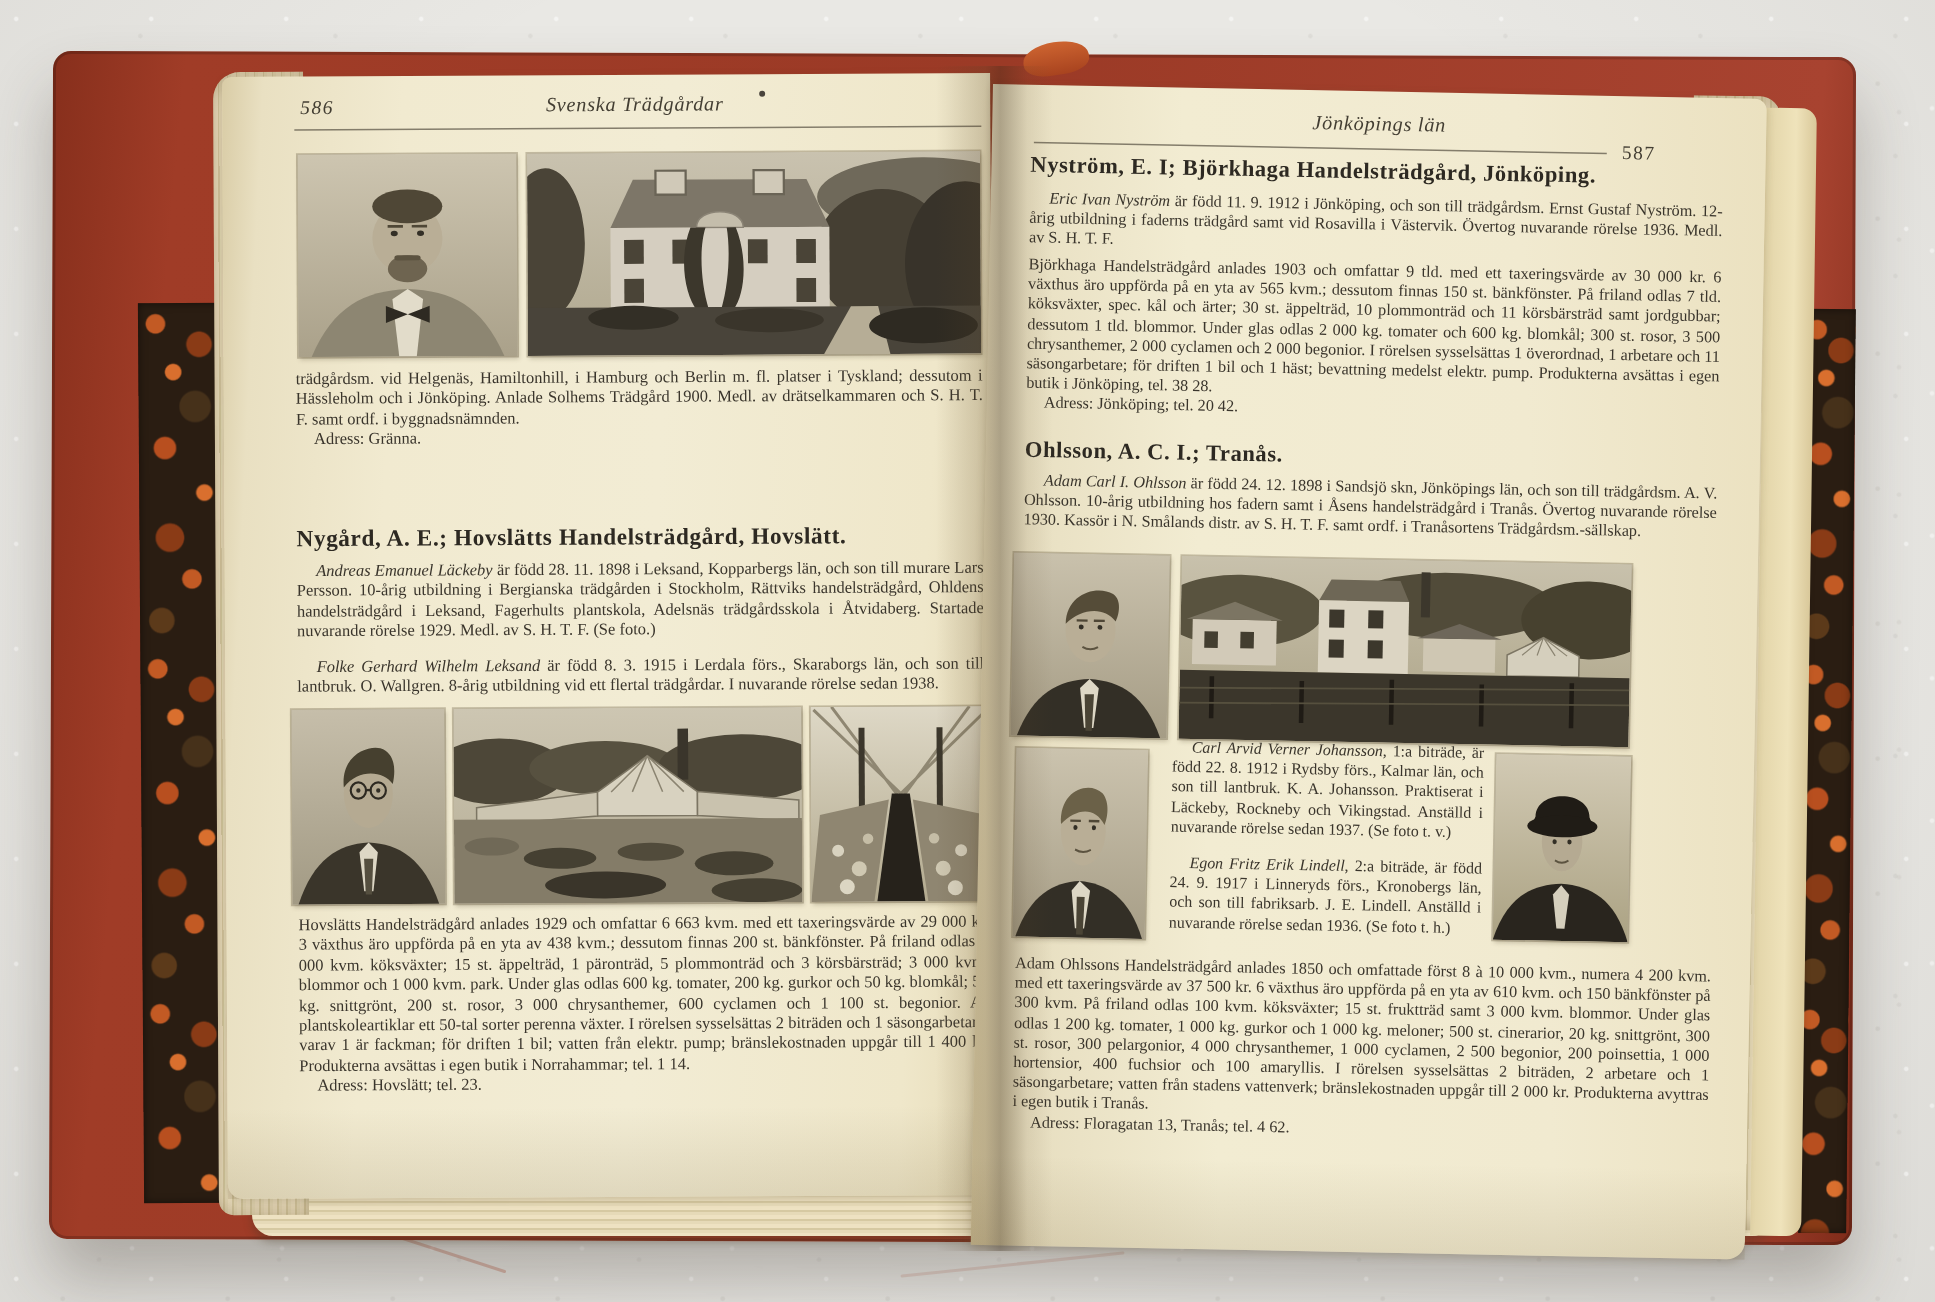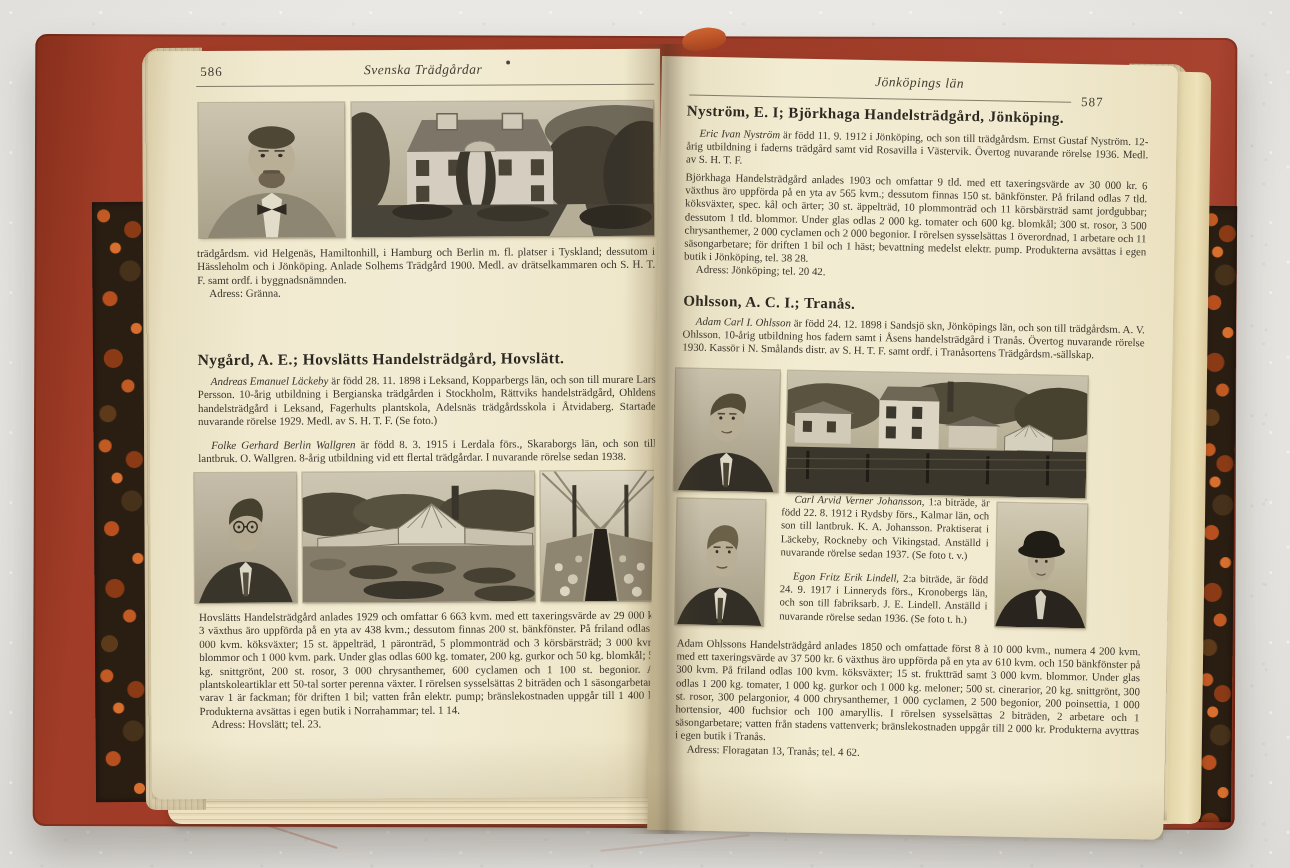--- a/index.html
+++ b/index.html
@@ -104,21 +104,21 @@
   <div class="abs" id="cover"></div>
   <div class="abs" id="bookmark" style="left:682px;top:28px;width:44px;height:22px;"></div>
   <div class="abs marble" style="left:94px;top:202px;width:58px;height:600px;transform:rotate(-.4deg);"></div>
   <div class="abs marble" style="left:1202px;top:206px;width:32px;height:616px;transform:rotate(.6deg);"></div>
   <div class="abs stack-h" style="left:168px;top:786px;width:1014px;height:38px;"></div>
   <div class="abs stack-v" style="left:144px;top:48px;width:60px;height:762px;border-radius:18px 0 0 10px;transform:rotate(-.3deg);"></div>
   <div class="abs stack-v" style="left:1124px;top:64px;width:58px;height:756px;border-radius:0 14px 10px 0;transform:rotate(.8deg);"></div>
   <div class="abs" id="endpaper-right" style="left:1172px;top:72px;width:34px;height:752px;transform:rotate(.8deg);"></div>
 
   <div class="abs page" id="page-left">
-    <div class="abs pagenum" style="left:52px;top:13px;">586</div>
+    <div class="abs pagenum" style="left:52px;top:13px;font-style:italic;">586</div>
     <div class="abs running" style="left:48px;right:10px;top:12px;">Svenska Trädgårdar</div>
     <div class="abs rule" style="left:48px;right:6px;top:35px;"></div>
     <div class="abs speck" style="left:358px;top:11px;"></div>
 
     <div class="photo" style="left:50px;top:52px;width:146px;height:135px;">
       <svg viewBox="0 0 100 120" preserveAspectRatio="none">
         <defs>
             <linearGradient id="pbg1" x1="0" y1="0" x2="0" y2="1">
               <stop offset="0" stop-color="#cdc5b0"></stop>
               <stop offset="1" stop-color="#aaa18a"></stop>
@@ -175,21 +175,21 @@
     <div class="abs bodytext" style="left:48px;top:196px;width:458px;">
       <span>trädgårdsm. vid Helgenäs, Hamiltonhill, i Hamburg och Berlin m. fl. platser i Tyskland; dessutom i Hässleholm och i Jönköping. Anlade Solhems Trädgård 1900. Medl. av drätselkammaren och S. H. T. F. samt ordf. i byggnadsnämnden.</span>
       <span class="addr">Adress: Gränna.</span>
     </div>
 
     <div class="abs entry-h" style="left:48px;top:300px;">Nygård, A. E.; Hovslätts Handelsträdgård, Hovslätt.</div>
     <div class="abs bodytext indent" style="left:48px;top:324px;width:458px;">
       <span class="lead">Andreas Emanuel Läckeby</span><span> är född 28. 11. 1898 i Leksand, Kopparbergs län, och son till murare Lars Persson. 10-årig utbildning i Bergianska trädgården i Stockholm, Rättviks handelsträdgård, Ohldens handelsträdgård i Leksand, Fagerhults plantskola, Adelsnäs trädgårdsskola i Åtvidaberg. Startade nuvarande rörelse 1929. Medl. av S. H. T. F. (Se foto.)</span>
     </div>
     <div class="abs bodytext indent" style="left:48px;top:388px;width:458px;">
-      <span class="lead">Folke Gerhard Berlin Wallgren</span><span> är född 8. 3. 1915 i Lerdala förs., Skaraborgs län, och son till lantbruk. O. Wallgren. 8-årig utbildning vid ett flertal trädgårdar. I nuvarande rörelse sedan 1938.</span>
+      <span class="lead">Folke Gerhard Wilhelm Leksand</span><span> är född 8. 3. 1915 i Lerdala förs., Skaraborgs län, och son till lantbruk. O. Wallgren. 8-årig utbildning vid ett flertal trädgårdar. I nuvarande rörelse sedan 1938.</span>
     </div>
 
     <div class="photo" style="left:44px;top:422px;width:102px;height:130px;">
       <svg viewBox="0 0 100 120" preserveAspectRatio="none">
         <defs>
             <linearGradient id="pbg2" x1="0" y1="0" x2="0" y2="1">
               <stop offset="0" stop-color="#c6beaa"></stop>
               <stop offset="1" stop-color="#a29a84"></stop>
             </linearGradient>
           </defs>

